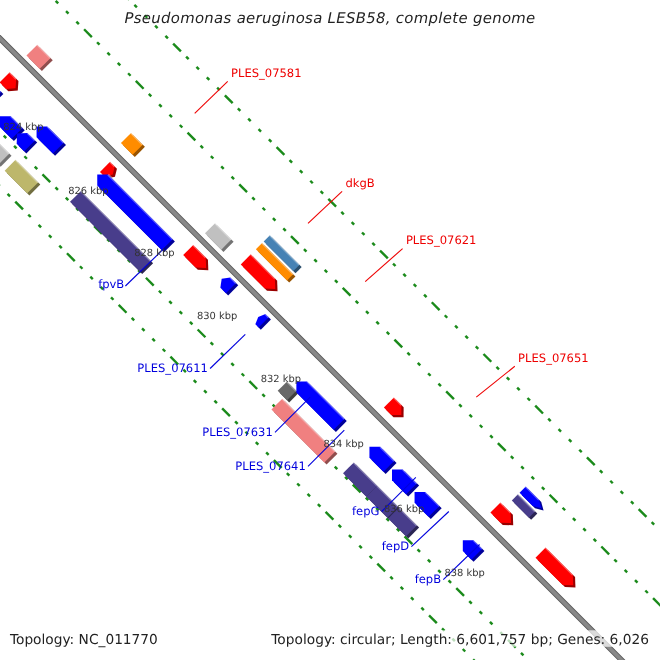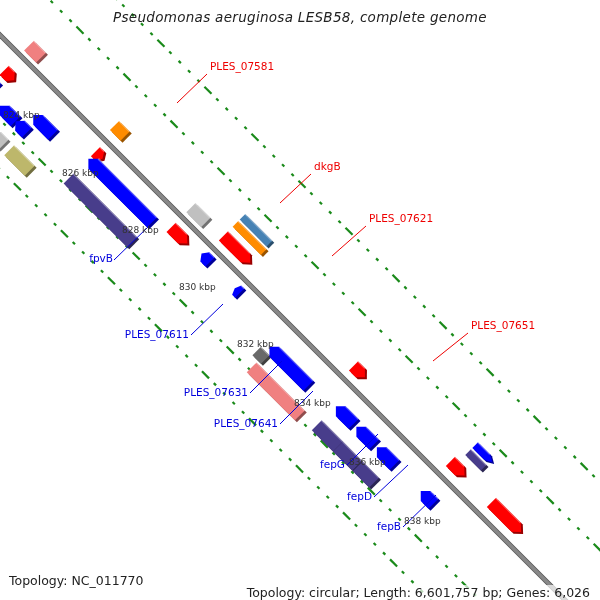--- a/index.html
+++ b/index.html
@@ -1,20 +1,20 @@
 <!DOCTYPE html>
 <html><head>
 <meta charset="utf-8">
 <style>
   html, body { margin:0; padding:0; background:#ffffff; }
   body { width:600px; height:600px; position:relative; overflow:hidden; font-family:"DejaVu Sans", sans-serif; }
   #map { position:absolute; left:0; top:0; width:600px; height:600px; }
   .title { position:absolute; left:0; width:600px; top:9px; text-align:center; font-style:italic; font-size:13.5px; color:#222; letter-spacing:0.3px; }
   .footer-left { position:absolute; left:9px; top:573px; font-size:12.5px; color:#222; background:rgba(255,255,255,0.85); }
-  .footer-right { position:absolute; right:10px; top:573px; font-size:12.5px; color:#222; background:rgba(255,255,255,0.7);margin-top:12px; }
+  .footer-right { position:absolute; right:10px; top:573px; font-size:12.5px; color:#222; background:rgba(255,255,255,0.7); }
   text.kbp { font-family:"DejaVu Sans", sans-serif; font-size:9px; fill:#333; }
   text.glabel { font-family:"DejaVu Sans", sans-serif; font-size:10.5px; }
 </style>
 </head>
 <body>
 
 <svg id="map" viewBox="0 0 600 600" xmlns="http://www.w3.org/2000/svg">
   <g id="ticks-layer">
       <line x1="-96.5907863100824" y1="72.75950211536164" x2="-94.32804461028545" y2="75.02224381515859" stroke="#1a8a1a" stroke-width="2.2"></line>
       <line x1="-87.18626612030131" y1="82.16402230514272" x2="-84.92352442050436" y2="84.42676400493967" stroke="#1a8a1a" stroke-width="2.2"></line>

